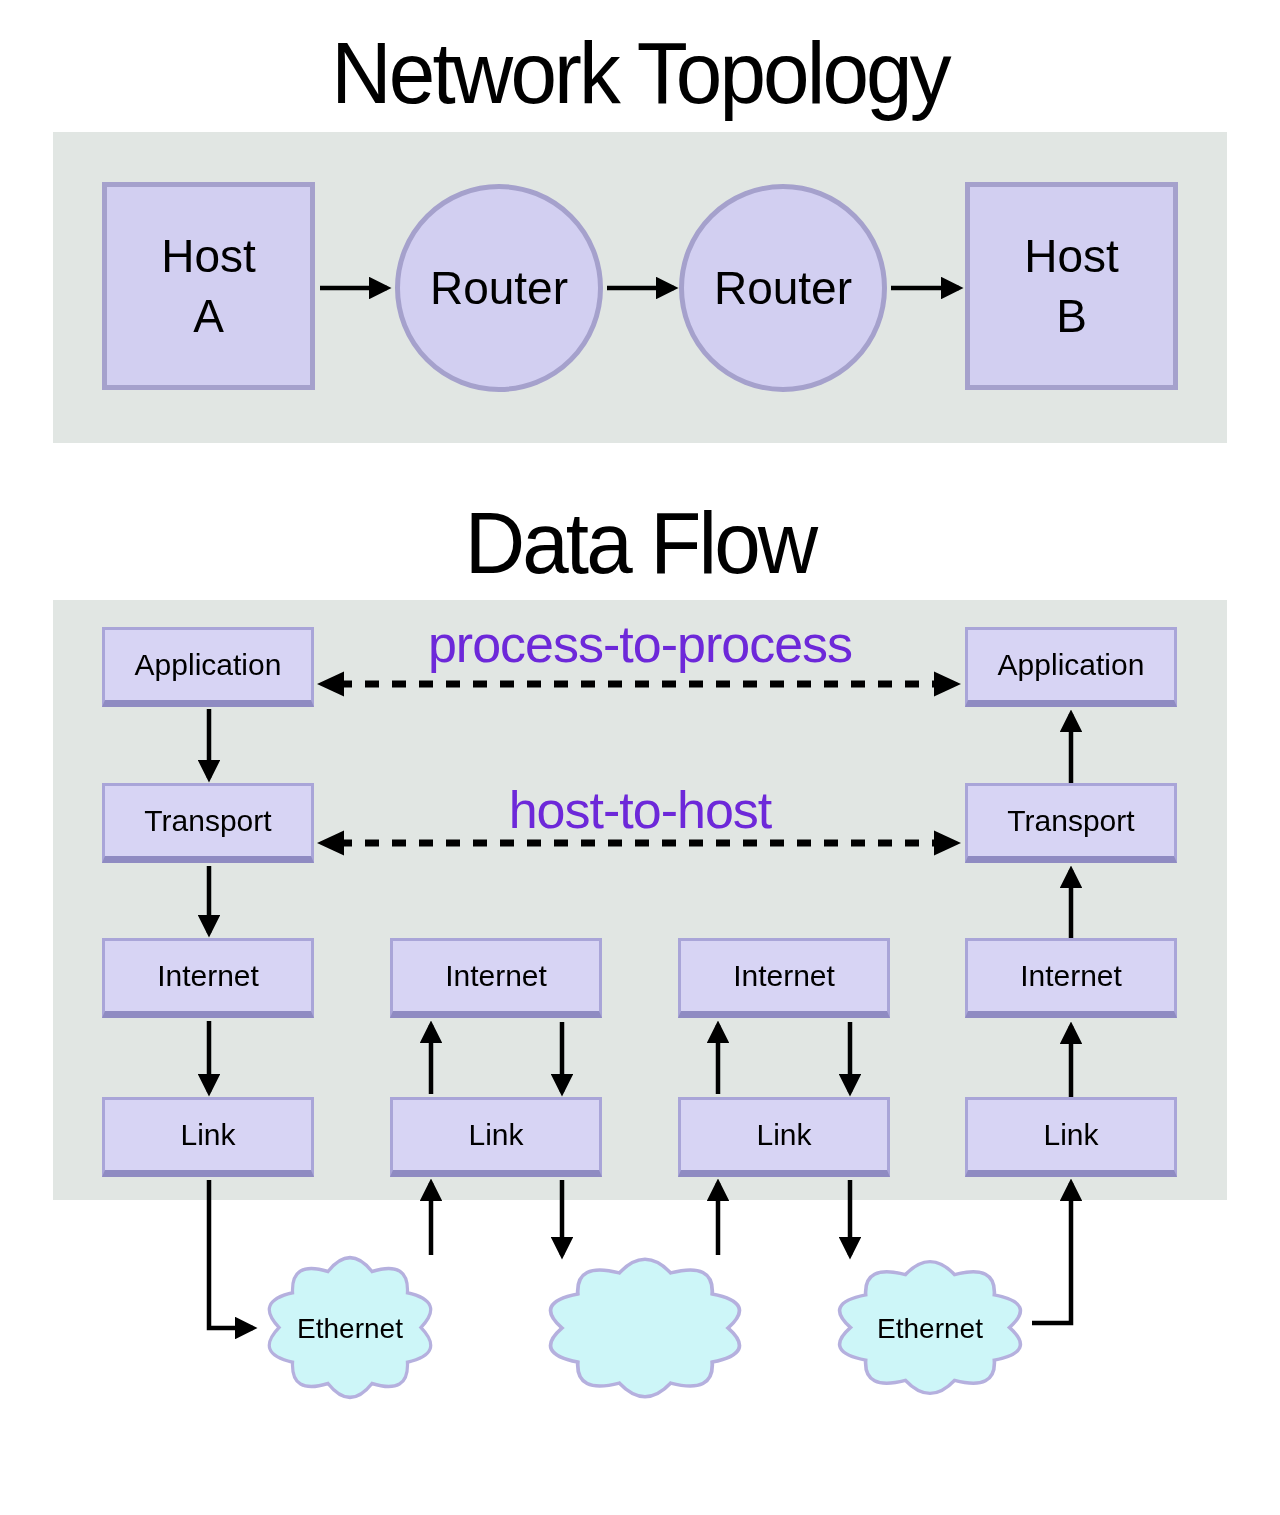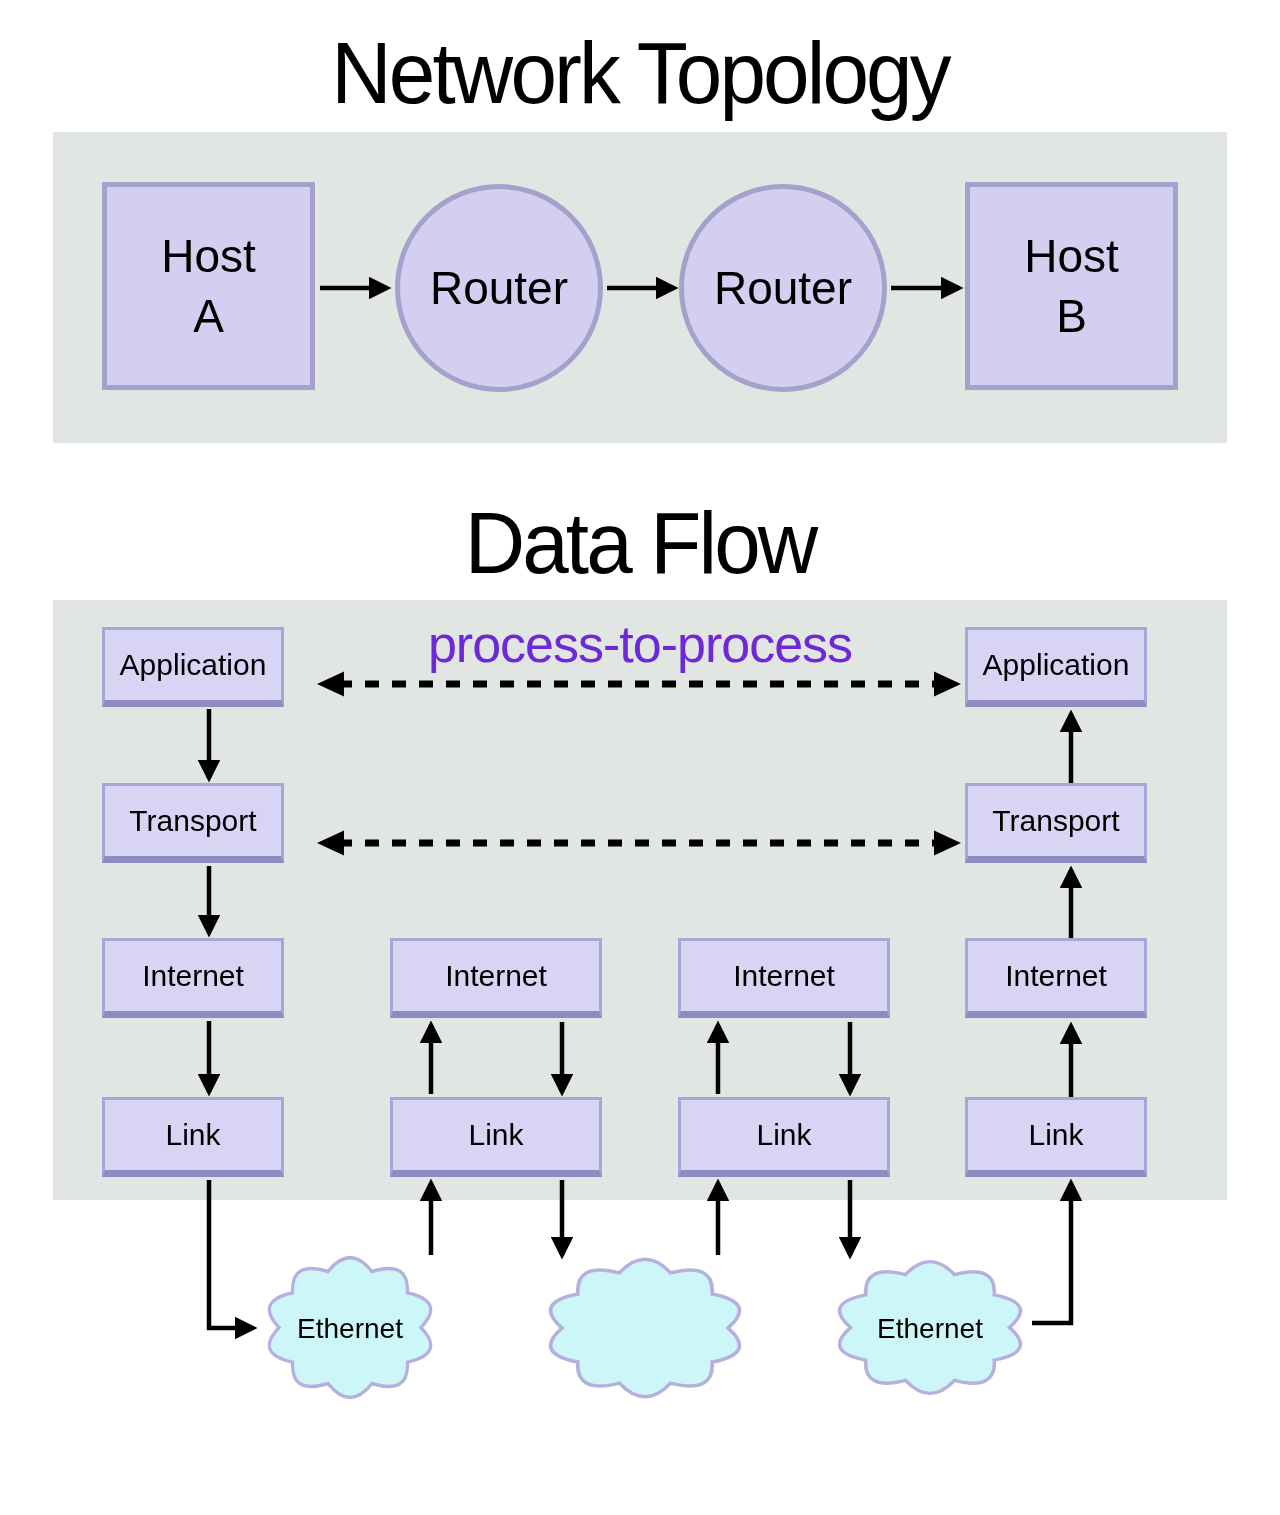--- a/index.html
+++ b/index.html
@@ -17,21 +17,21 @@
     position:absolute;left:53px;width:1174px;background:#e1e6e3;
   }
   .nodebox{
     position:absolute;box-sizing:border-box;
     background:#d2cff1;border:5px solid #a5a1cc;
     display:flex;flex-direction:column;align-items:center;justify-content:center;
     font-size:46px;line-height:60px;text-align:center;
   }
   .nodebox.circle{border-radius:50%;}
   .dfbox{
-    position:absolute;box-sizing:border-box;width:182px;height:80px;
+    position:absolute;box-sizing:border-box;width:212px;height:80px;
     background:#d7d4f4;border:3px solid #a9a5d8;border-bottom:7px solid #8f8bc2;
     display:flex;align-items:center;justify-content:center;
     font-size:30px;text-align:center;
   }
   .flow-label{
     position:absolute;left:330px;width:620px;text-align:center;
     font-size:52px;letter-spacing:-1px;color:#6d28d9;
   }
   .cloud-svg{position:absolute;}
   .cloud-svg path{fill:#cdf6f8;stroke:#b5b0de;stroke-width:4px;}
@@ -109,20 +109,21 @@
     <span>Transport</span>
     </div>
   <div class="dfbox" style="left:965px;top:938px;">
     <span>Internet</span>
     </div>
   <div class="dfbox" style="left:965px;top:1097px;">
     <span>Link</span>
     </div>
 
   <div class="flow-label" style="top:614px;">process-to-process</div>
+  <div class="flow-label" style="top:780px;">host-to-host</div>
 
   <svg class="cloud-svg" style="left:250px;top:1240px;" width="200" height="175" viewBox="-24 -18 248 196" preserveAspectRatio="none">
     <path d="M188,80 Q218.8,109 171.2,118.8 Q173.5,155.8 127.2,142.8 Q100,173.7 72.8,142.8 Q26.5,155.8 28.8,118.8 Q-18.8,109 12,80 Q-18.8,51 28.8,41.2 Q26.5,4.2 72.8,17.2 Q100,-13.7 127.2,17.2 Q173.5,4.2 171.2,41.2 Q218.8,51 188,80 Z"></path>
   </svg>
   <svg class="cloud-svg" style="left:528px;top:1242px;" width="234" height="172" viewBox="-24 -18 248 196" preserveAspectRatio="none">
     <path d="M188,80 Q218.8,109 171.2,118.8 Q173.5,155.8 127.2,142.8 Q100,173.7 72.8,142.8 Q26.5,155.8 28.8,118.8 Q-18.8,109 12,80 Q-18.8,51 28.8,41.2 Q26.5,4.2 72.8,17.2 Q100,-13.7 127.2,17.2 Q173.5,4.2 171.2,41.2 Q218.8,51 188,80 Z"></path>
   </svg>
   <svg class="cloud-svg" style="left:818px;top:1245px;" width="224" height="165" viewBox="-24 -18 248 196" preserveAspectRatio="none">
     <path d="M188,80 Q218.8,109 171.2,118.8 Q173.5,155.8 127.2,142.8 Q100,173.7 72.8,142.8 Q26.5,155.8 28.8,118.8 Q-18.8,109 12,80 Q-18.8,51 28.8,41.2 Q26.5,4.2 72.8,17.2 Q100,-13.7 127.2,17.2 Q173.5,4.2 171.2,41.2 Q218.8,51 188,80 Z"></path>
   </svg>

